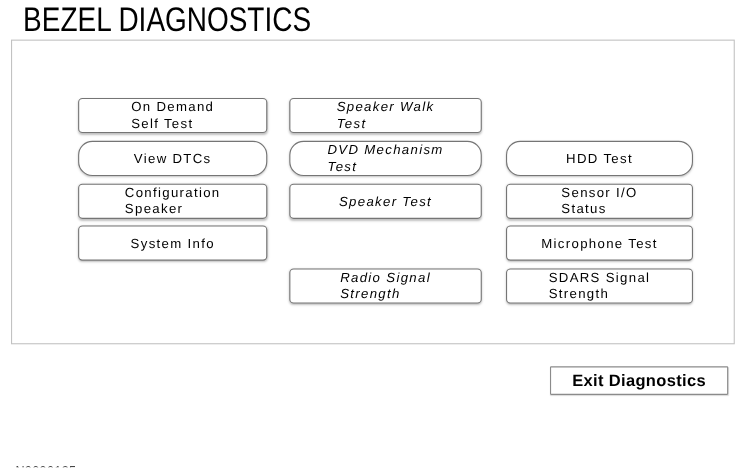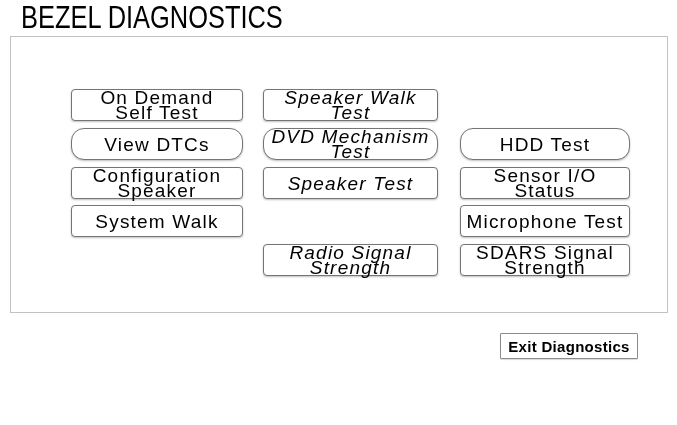--- a/index.html
+++ b/index.html
@@ -40,40 +40,40 @@
     position: absolute;
     box-sizing: border-box;
     height: 32px;
     background: #ffffff;
     border: 1px solid #757575;
     border-radius: 4px;
     box-shadow: 0 1px 2px rgba(0,0,0,0.25);
     display: flex;
     align-items: center;
     justify-content: center;
-    text-align: center;
-    font-size: 19px;
+    text-align: left;
+    font-size: 12px;
     line-height: 15px;
     letter-spacing: 1.2px;
     white-space: pre-line;
     cursor: pointer;
   }
   .c1 { left: 60px;  width: 172px; }
   .c2 { left: 252px; width: 175px; font-style: italic; }
   .c3 { left: 449px; width: 170px; }
   .r1 { top: 52px; }
   .r2 { top: 91px; border-radius: 13px; }
   .r3 { top: 130px; }
   .r4 { top: 168px; }
   .r5 { top: 207px; }
   .exit-btn {
     position: absolute;
     left: 500px;
     top: 333px;
-    width: 138px;
+    width: 162px;
     height: 26px;
     box-sizing: border-box;
     background: #ffffff;
     border: 1px solid #8b8b8b;
     border-radius: 1px;
     box-shadow: 0 1px 1px rgba(0,0,0,0.15);
     display: flex;
     align-items: center;
     justify-content: center;
     font-size: 15px;
@@ -97,21 +97,21 @@
 
   <div class="title">BEZEL DIAGNOSTICS</div>
 
   <div class="frame">
 
     <div class="btn c1 r1">On Demand
 Self Test</div>
     <div class="btn c1 r2">View DTCs</div>
     <div class="btn c1 r3">Configuration
 Speaker</div>
-    <div class="btn c1 r4">System Walk</div>
+    <div class="btn c1 r4">System Info</div>
 
     <div class="btn c2 r1">Speaker Walk
 Test</div>
     <div class="btn c2 r2">DVD Mechanism
 Test</div>
     <div class="btn c2 r3">Speaker Test</div>
     <div class="btn c2 r5">Radio Signal
 Strength</div>
 
     <div class="btn c3 r2">HDD Test</div>

